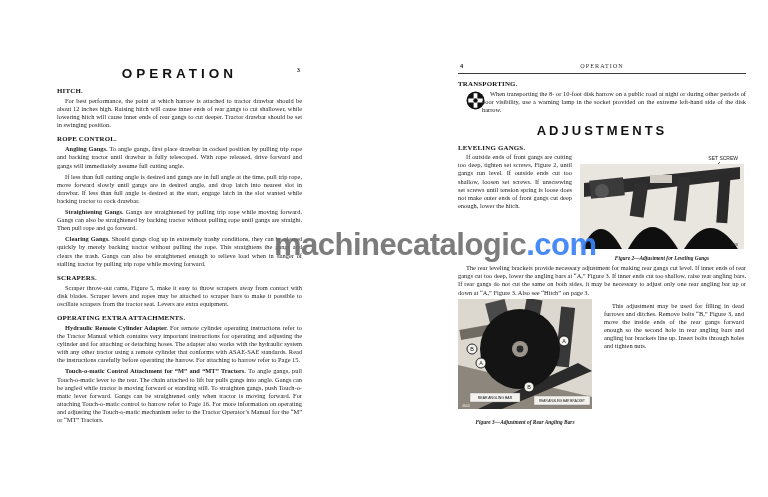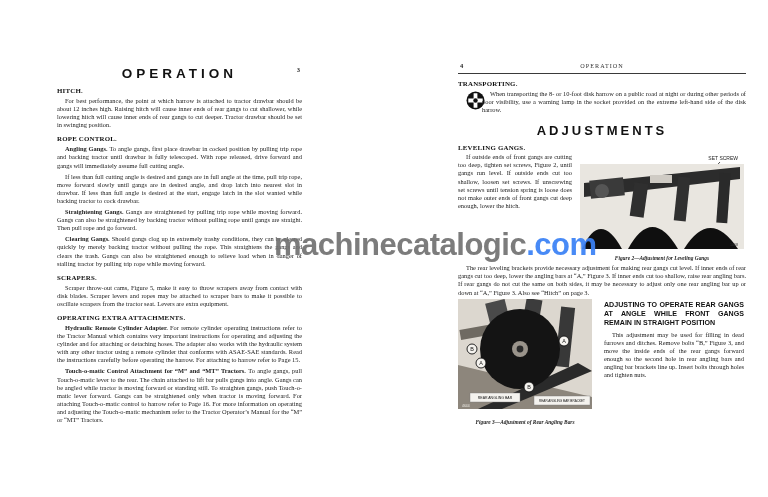--- a/index.html
+++ b/index.html
@@ -181,19 +181,18 @@
 
         <rect x="12" y="94" width="50" height="9" fill="#f4f2ee" stroke="#777" stroke-width="0.4"></rect>
         <text x="37" y="100.4" text-anchor="middle" font-family="Liberation Sans, sans-serif" font-size="3.5" fill="#111">REAR ANGLING BAR</text>
         <rect x="76" y="97" width="56" height="9" fill="#f4f2ee" stroke="#777" stroke-width="0.4"></rect>
         <text x="104" y="103.4" text-anchor="middle" font-family="Liberation Sans, sans-serif" font-size="3.1" fill="#111">REAR ANGLING BAR BRACKET</text>
         <text x="4" y="108" font-family="Liberation Sans, sans-serif" font-size="3.4" fill="#efece6">4644</text>
       </svg>
       <figcaption>Figure 3—Adjustment of Rear Angling Bars</figcaption>
     </figure>
     <div class="col-right">
-      <h4 class="angle-head">ADJUSTING TO OPERATE REAR GANGS AT ANGLE WHILE FRONT GANGS REMAIN IN STRAIGHT POSITION</h4>
       <p class="para"><span>This adjustment may be used for filling in dead furrows and ditches. Remove bolts “B,” Figure 3, and move the inside ends of the rear gangs forward enough so the second hole in rear angling bars and angling bar brackets line up. Insert bolts through holes and tighten nuts.</span></p>
     </div>
   </div>
 </div>
 
 <div class="watermark"><span id="wm-main" style="color: #737373;">machinecatalogic</span><span id="wm-suffix" style="color: #3b82f6;">.com</span></div>
 
 </body></html>

